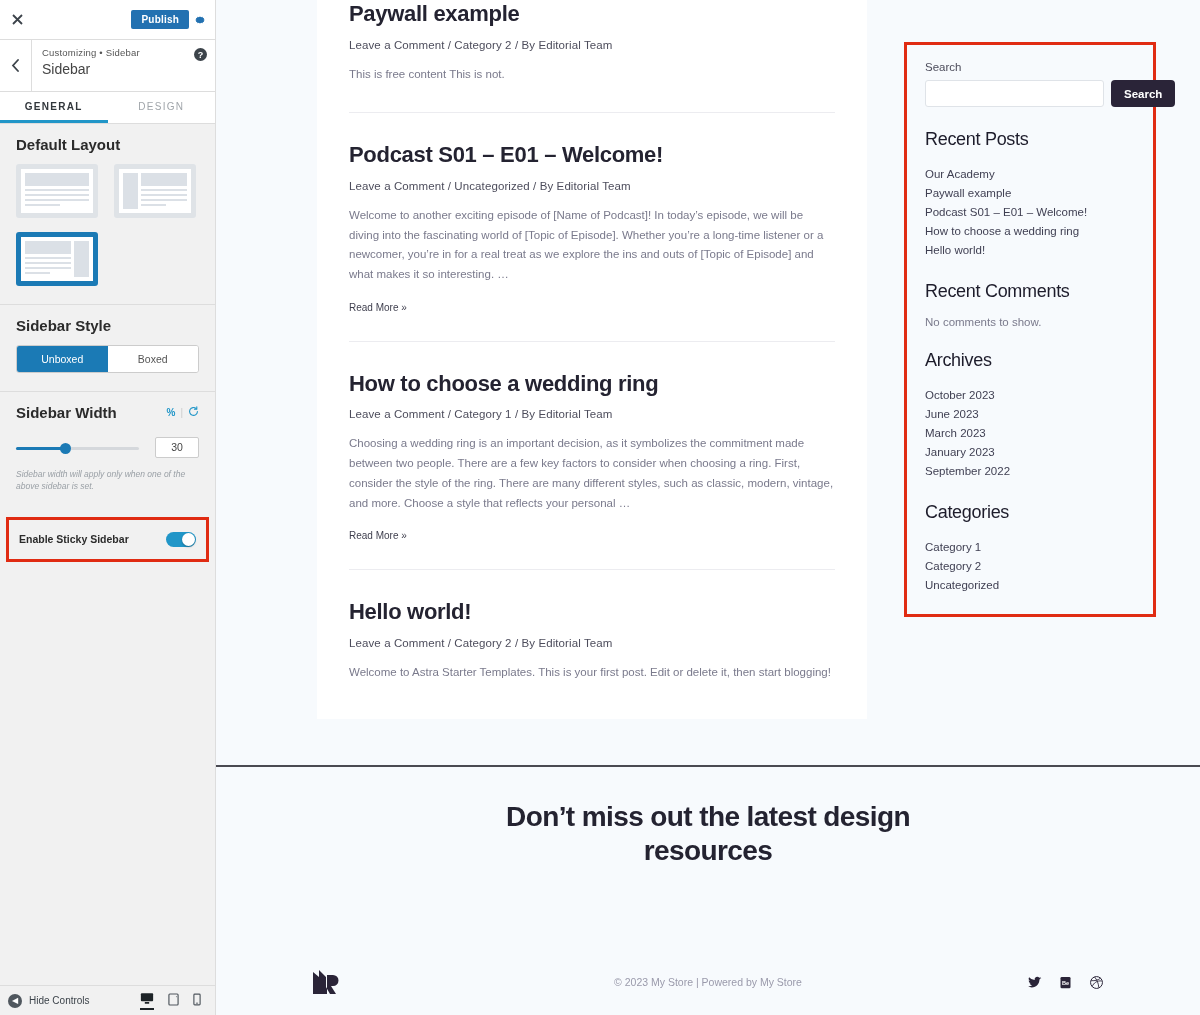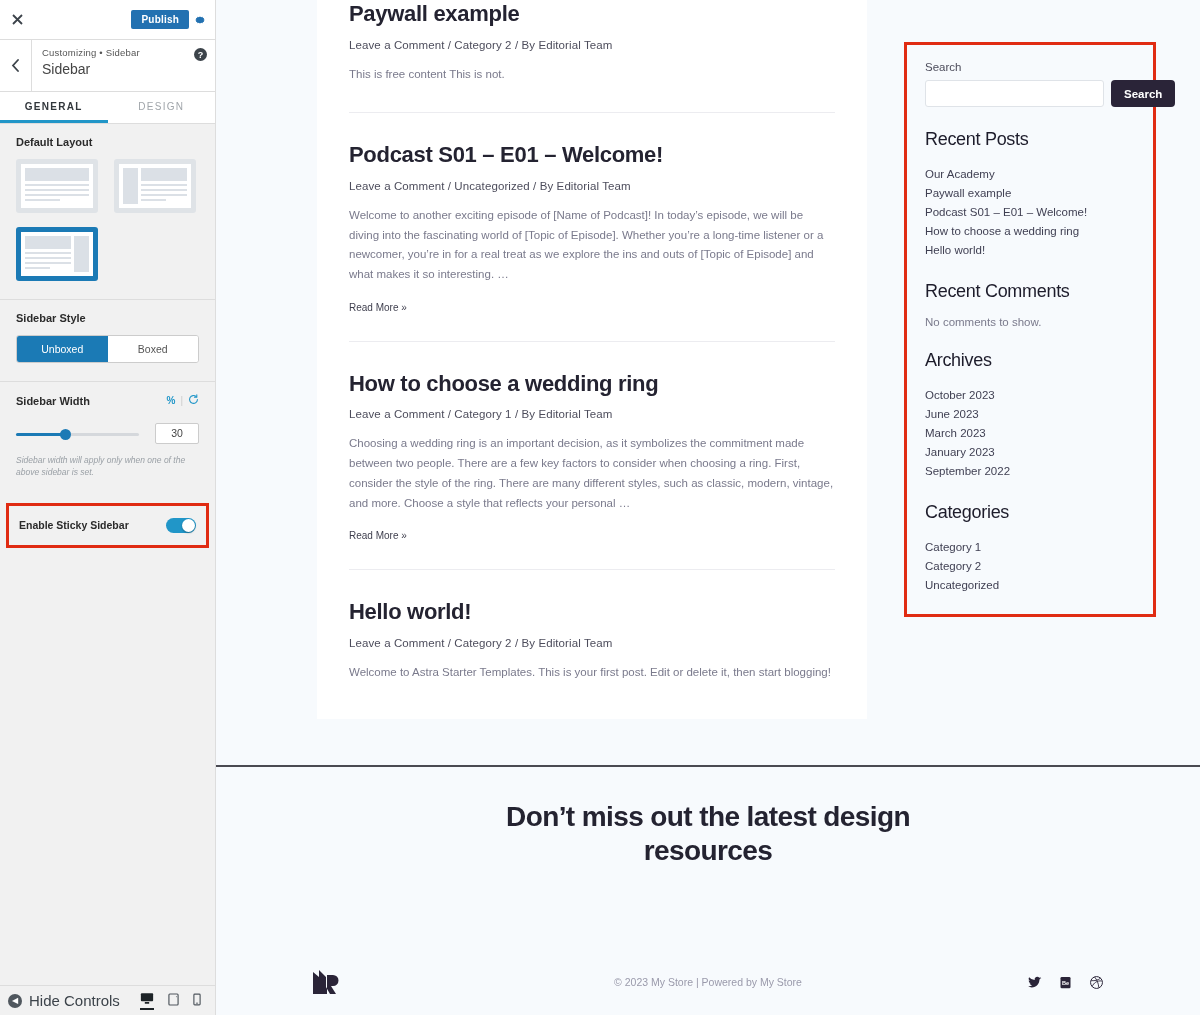--- a/index.html
+++ b/index.html
@@ -60,21 +60,21 @@
   .cz-tab {
     flex: 1; text-align: center; padding: 9px 0 8px; font-size: 10px;
     letter-spacing: 1.3px; color: #a0a5aa; cursor: pointer;
     border-bottom: 3px solid transparent;
   }
   .cz-tab.active { color: #32373c; border-bottom-color: #2196c8; font-weight: 600; }
 
   .cz-body { flex: 1; overflow: hidden; }
   .cz-section { padding: 12px 16px 14px; }
   .cz-label {
-    font-size: 11px; font-weight: bold; color: #2b2b2b; margin-bottom: 11px;
+    font-size: 15px; font-weight: bold; color: #2b2b2b; margin-bottom: 11px;
   }
   .layout-grid { display: flex; flex-wrap: wrap; gap: 14px 16px; }
   .layout-opt {
     width: 82px; height: 54px; border-radius: 3px; cursor: pointer;
     background: #dfe3e7; padding: 5px; position: relative;
   }
   .layout-opt.selected { background: #1b7ab5; }
   .lay-inner { width: 100%; height: 100%; background: #fff; display: flex;
                padding: 4px; gap: 3px; }
   .lay-main { flex: 1; display: flex; flex-direction: column; gap: 2.5px; }
@@ -143,21 +143,21 @@
   .cz-footer {
     height: 30px; background: #f1f1f1; border-top: 1px solid #ddd;
     display: flex; align-items: center; padding: 0 8px; flex: none;
   }
   .hide-ctrl { display: flex; align-items: center; gap: 7px; cursor: pointer; }
   .hide-ico {
     width: 14px; height: 14px; border-radius: 50%; background: #50575e;
     color: #fff; font-size: 8px; display: flex; align-items: center;
     justify-content: center;
   }
-  .hide-text { font-size: 15px; color: #3c434a; }
+  .hide-text { font-size: 10px; color: #3c434a; }
   .dev-btns { margin-left: auto; display: flex; gap: 14px; padding-right: 6px; }
   .dev-btn {
     color: #50575e; cursor: pointer; display: flex; align-items: center;
     justify-content: center; padding-bottom: 3px;
   }
   .dev-btn.active { border-bottom: 2px solid #1d2327; color: #1d2327; }
 
   
   .preview {
     position: absolute; left: 216px; top: 0; width: 984px; height: 1015px;

